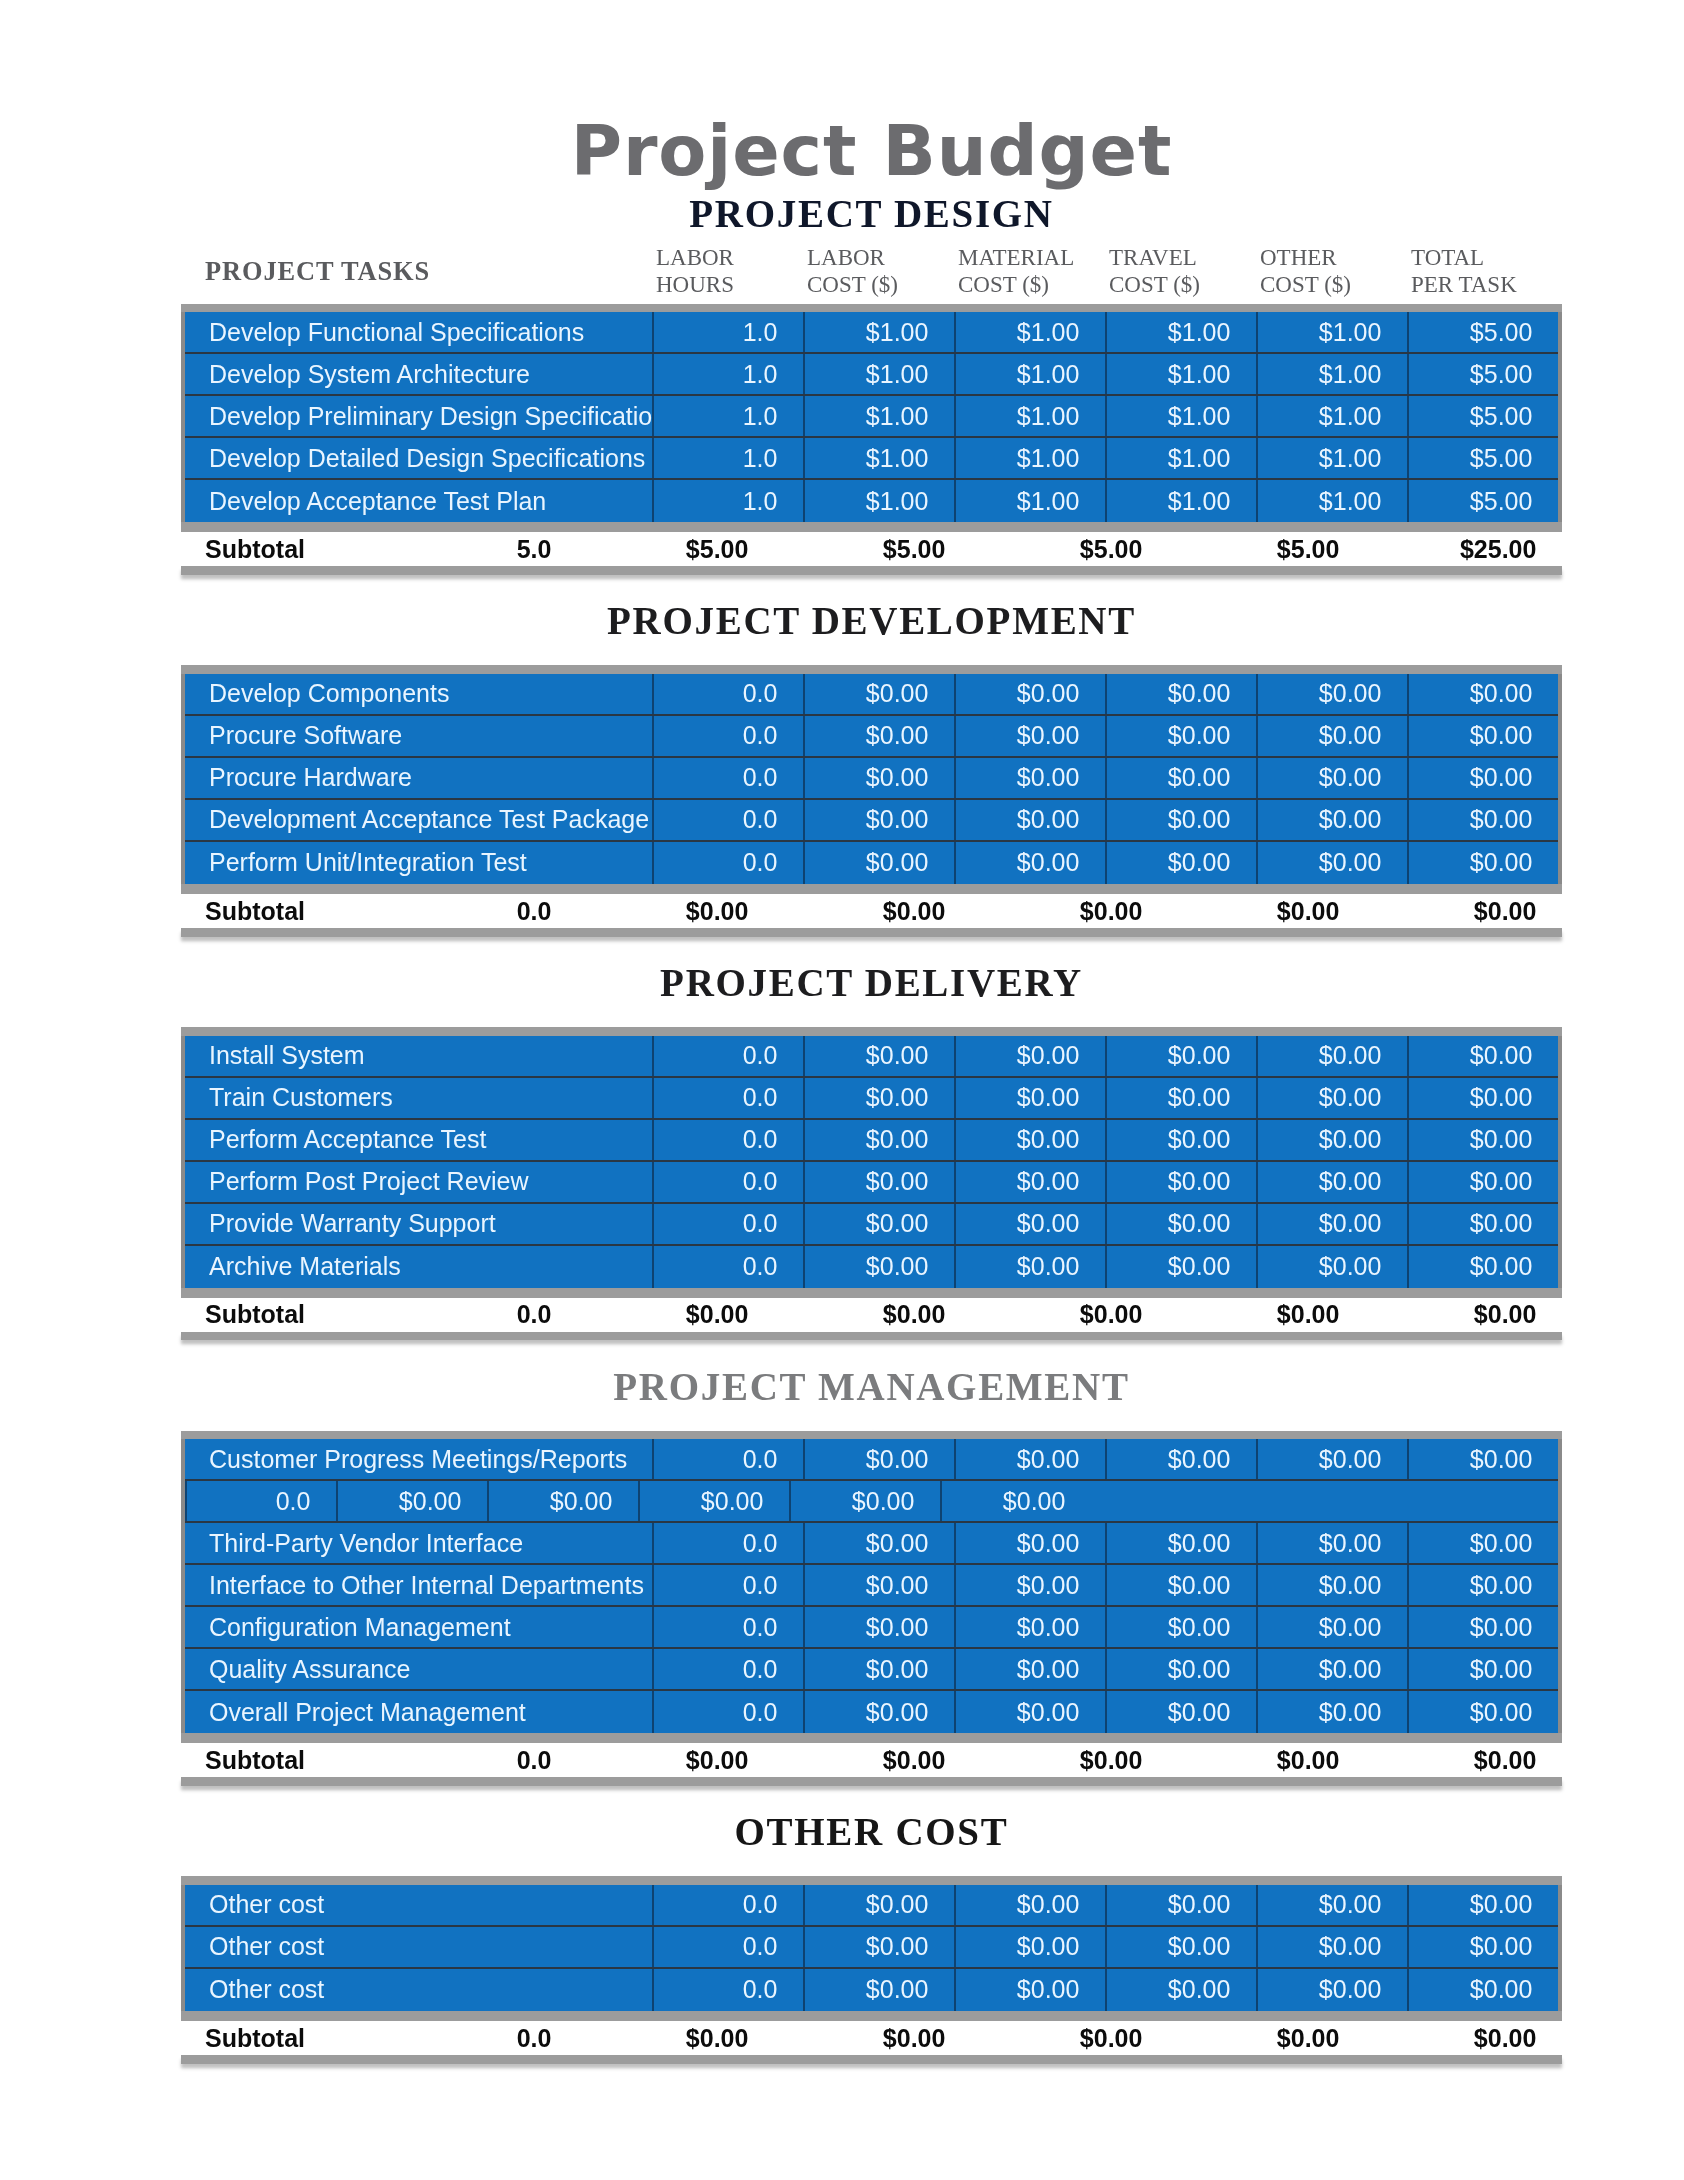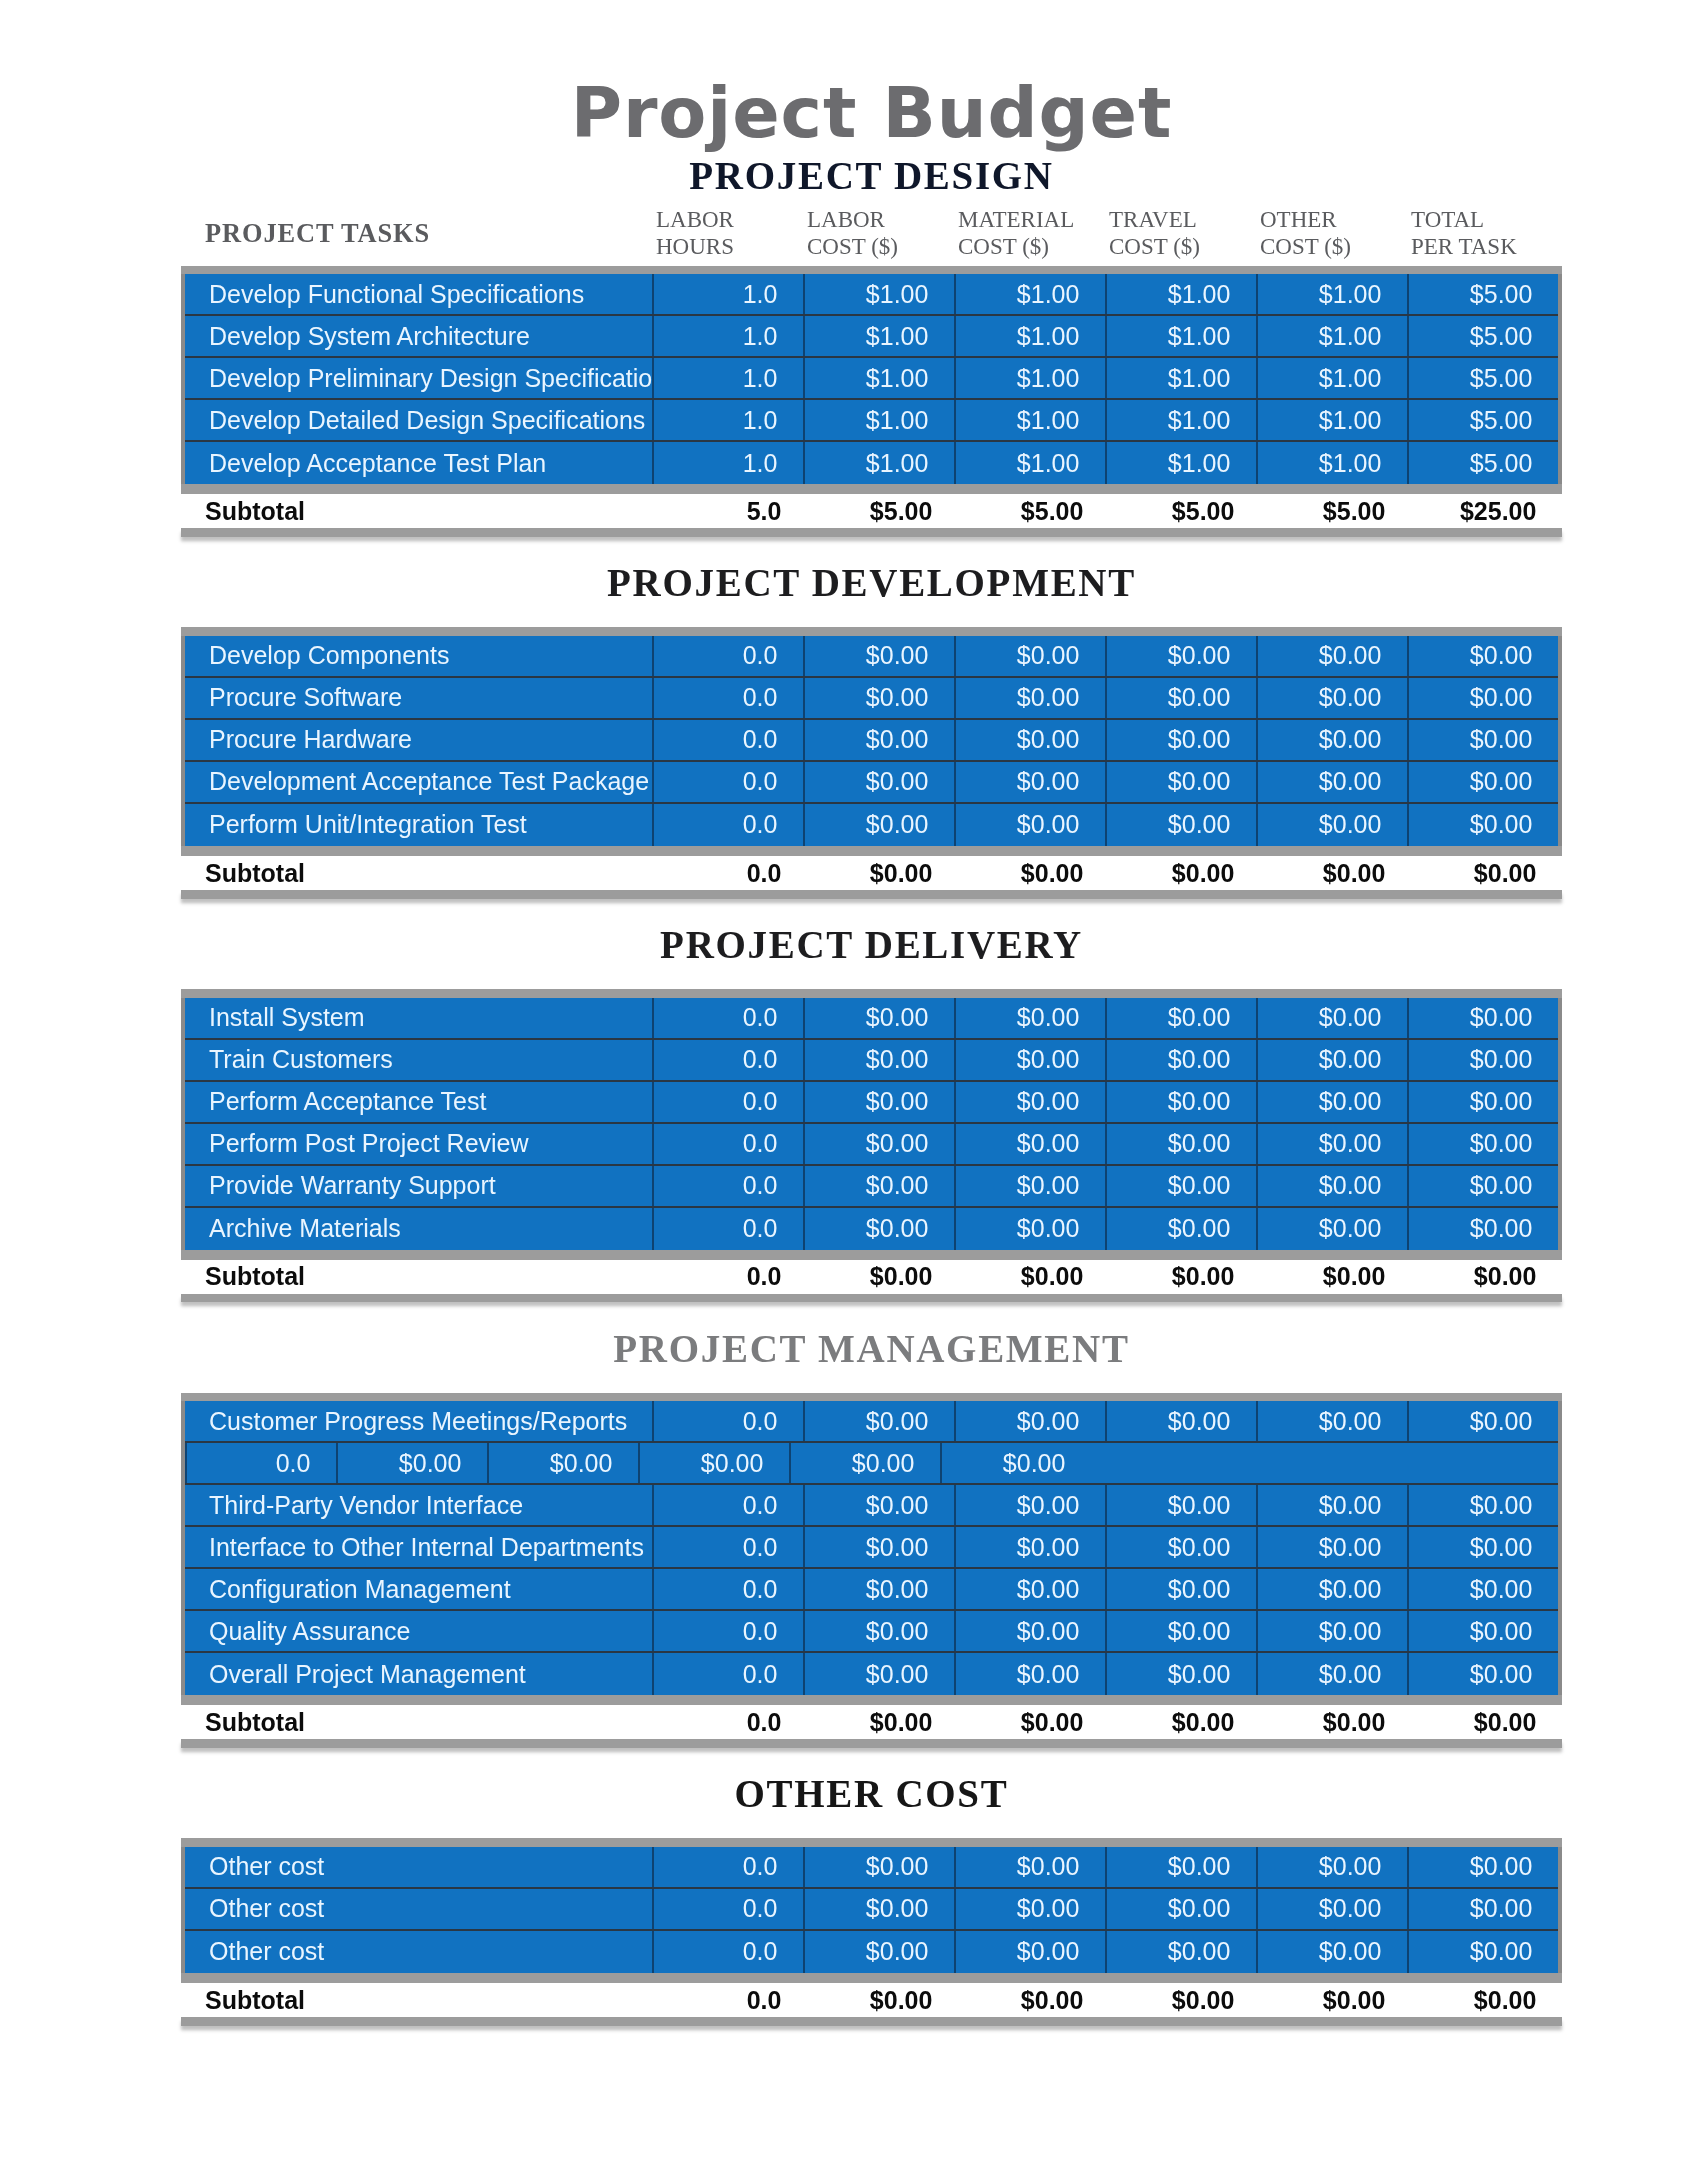--- a/index.html
+++ b/index.html
@@ -8,21 +8,21 @@
     position: relative;
     width: 1685px;
     height: 2181px;
     background: #ffffff;
     overflow: hidden;
     font-family: "Liberation Sans", sans-serif;
   }
   .content {
     width: 1381px;
     margin-left: 181px;
-    padding-top: 78px;
+    padding-top: 116px;
   }
   .title {
     font-family: "DejaVu Sans", sans-serif;
     font-weight: 700;
     font-size: 70px;
     line-height: 1.0;
     text-align: center;
     letter-spacing: 0.9px;
     color: #6c6c6f;
   }
@@ -92,20 +92,21 @@
     color: #e9f5ff;
     font-size: 25px;
     border-left: 2.6px solid rgba(12,30,50,0.55);
   }
   .subtotal {
     display: flex; align-items: center;
     height: 34px;
     background: #ffffff;
     font-weight: 700;
     color: #0c0c0c;
+    gap: 46px;
   }
   .s-label { flex: 1; padding-left: 24px; font-size: 25px; }
   .s-num { width: 151px; padding-right: 25.6px; text-align: right; font-size: 25px; }
 </style>
 </head>
 <body>
 
 <div class="page">
   <div class="content">
 

